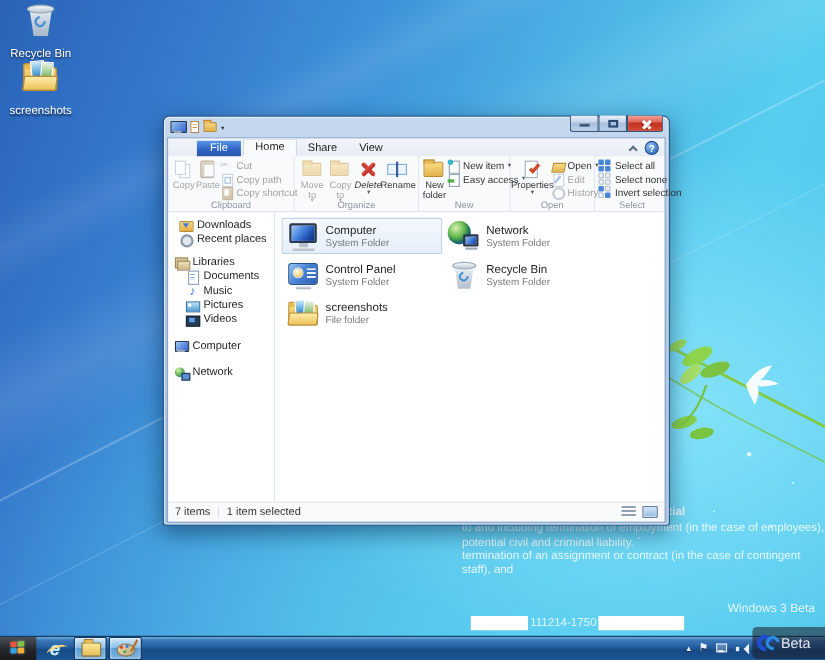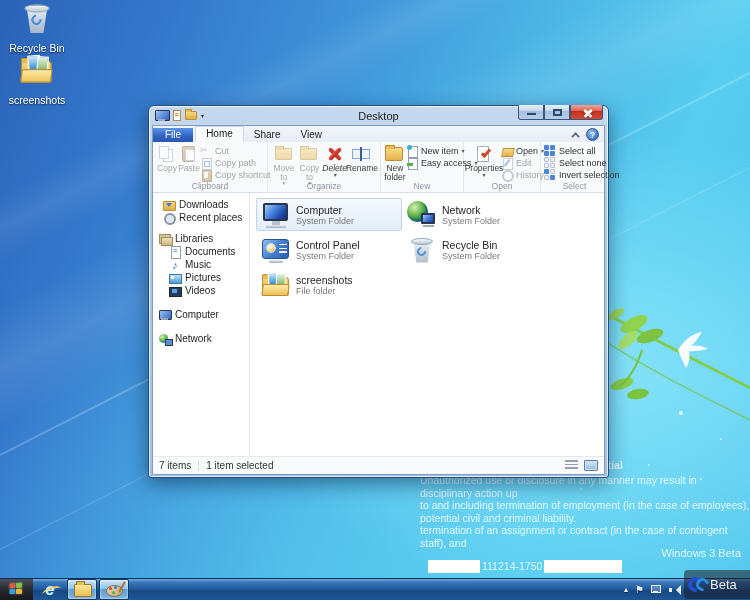--- a/index.html
+++ b/index.html
@@ -120,21 +120,21 @@
     box-shadow:inset 0 1px 0 rgba(255,255,255,.6); }
   .cap .box { position:absolute; left:8px; top:4px; width:9px; height:7px; border:2px solid #2a4a73; }
   .cap .xx { position:absolute; left:12px; top:3px; width:9px; height:9px; }
   .cap .xx::before,.cap .xx::after { content:""; position:absolute; left:-0.5px; top:3.5px; width:10px; height:2.5px;
     background:#fff; border-radius:1px; box-shadow:0 1px 1px rgba(100,0,0,.4); }
   .cap .xx::before { transform:rotate(45deg); } .cap .xx::after { transform:rotate(-45deg); }
 
   .client { background:#f6f7f9; border:1px solid #7f9cc0; height:350px; display:flex; flex-direction:column; border-radius:0 0 1px 1px; }
 
   
-  .tabrow { height:16px; background:linear-gradient(#f2f5fa,#e7edf6); display:flex; align-items:flex-end; position:relative; }
+  .tabrow { height:16px; background:linear-gradient(#f2f5fa,#e7edf6); display:flex; align-items:flex-end; position:relative;padding-left:26px; }
   .tab { font-size:10px; padding:1px 10px 2px; color:#222; }
   .tab.file { background:linear-gradient(#5a93e8,#2f62c0 60%,#2a58ae); color:#fff; border-radius:0 0 0 0;
     margin-right:2px; padding:1px 12px 2px; }
   .tab.active { background:#f9fafc; border:1px solid #cfd9e6; border-bottom-color:#f9fafc; }
   .tabrow-right { position:absolute; right:5px; top:2px; display:flex; align-items:center; gap:6px; }
   .chev { width:6px; height:6px; border-left:2px solid #5f7186; border-top:2px solid #5f7186; transform:rotate(45deg) translateY(2px); }
   .helpbtn { width:13px; height:13px; border-radius:50%; color:#fff; font-size:9px; font-weight:bold;
     text-align:center; line-height:13px; background:radial-gradient(circle at 35% 30%,#8cc0f2,#3f7ac8 70%,#2a5ca8);
     border:1px solid #2a5088; }
 
@@ -324,42 +324,40 @@
   </div>
   <div class="dicon" style="left:4px; top:58px;">
     <span class="iwrap"><span class="icn icn-folderpics">
       <i class="back"></i><i class="pic"></i><i class="pic2"></i><i class="front"></i>
     </span></span>
     <div class="dlabel">screenshots</div>
   </div>
 
   <div class="wm wm-conf">Microsoft Confidential</div>
   <div class="wm wm-para">
-    <div>Unauthorized use or disclosure in any manner may result in disciplinary action up</div>
     <div>to and including termination of employment (in the case of employees),</div>
     <div>potential civil and criminal liability.</div>
     <div>termination of an assignment or contract (in the case of contingent staff), and</div>
   </div>
   <div class="wm wm-edition">Windows 3 Beta</div>
   <div class="wm wm-build">
     <span class="redact rd1"></span>
     <span>111214-1750</span>
     <span class="redact rd2"></span>
   </div>
 </div>
 
 <div class="win">
   <div class="titlebar">
     <div class="qat">
       <span class="sysicon"></span>
       <span class="qat-doc"></span>
       <span class="qat-folder"></span>
       <span class="qat-dd">▾</span>
     </div>
-    <div class="title">Desktop</div>
     <div class="caps">
       <div class="cap cmin">
           <span class="bar"></span>
         </div>
       <div class="cap">
           <span class="box"></span>
         </div>
       <div class="cap cclose">
           <span class="xx"></span>
         </div>

